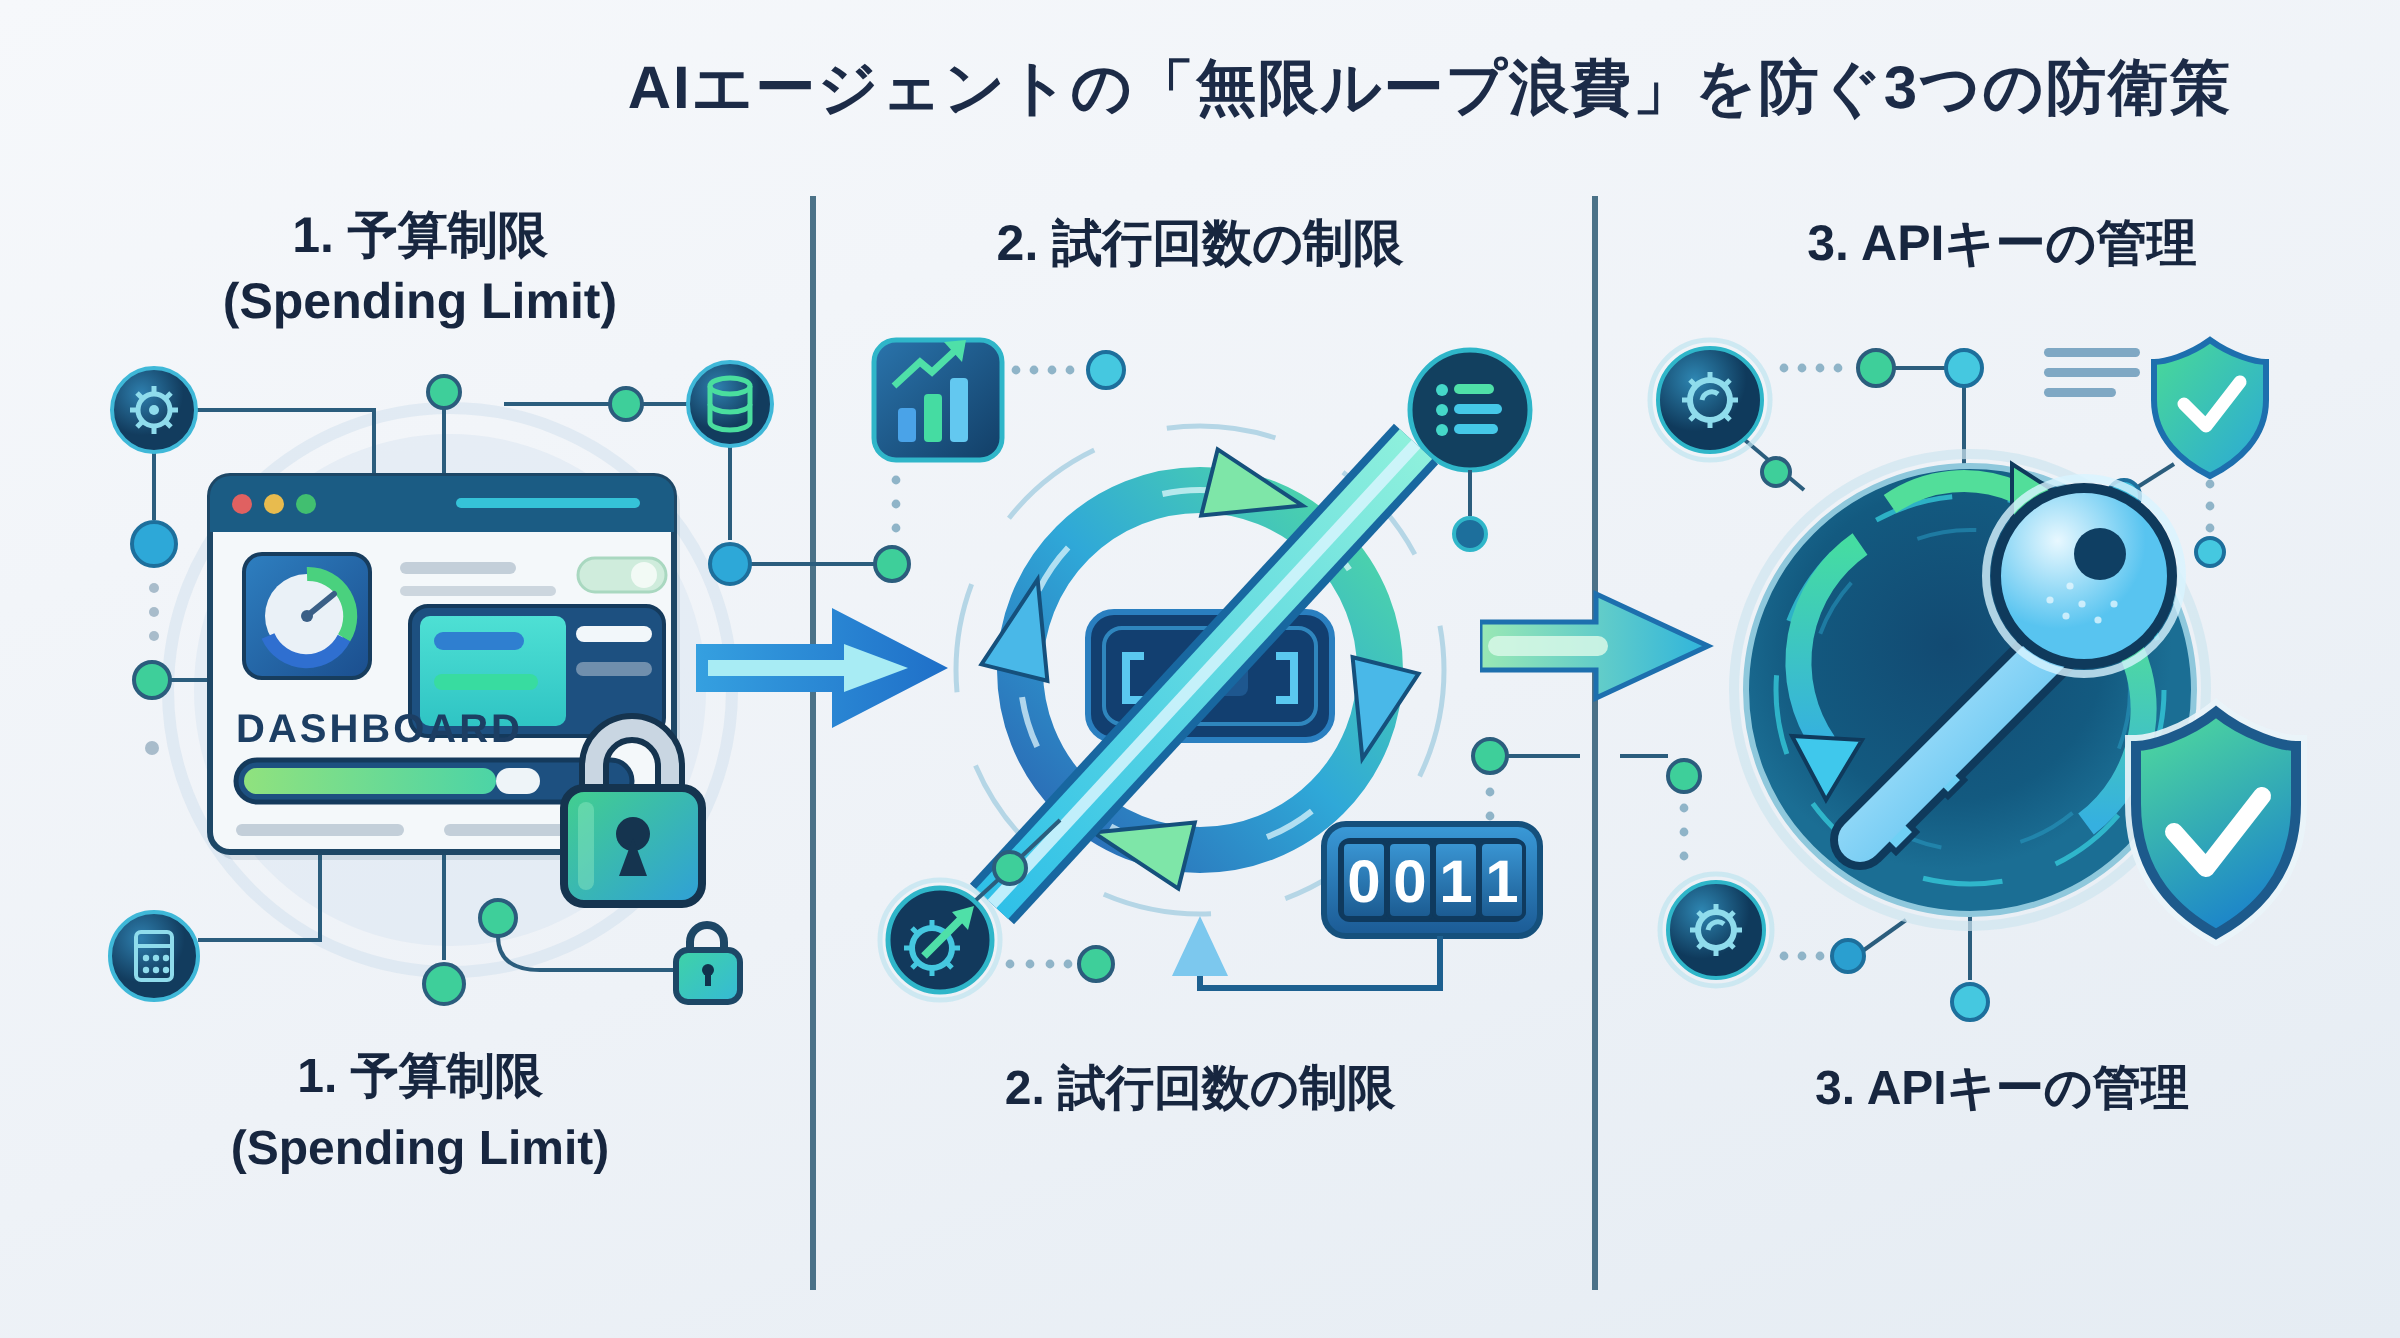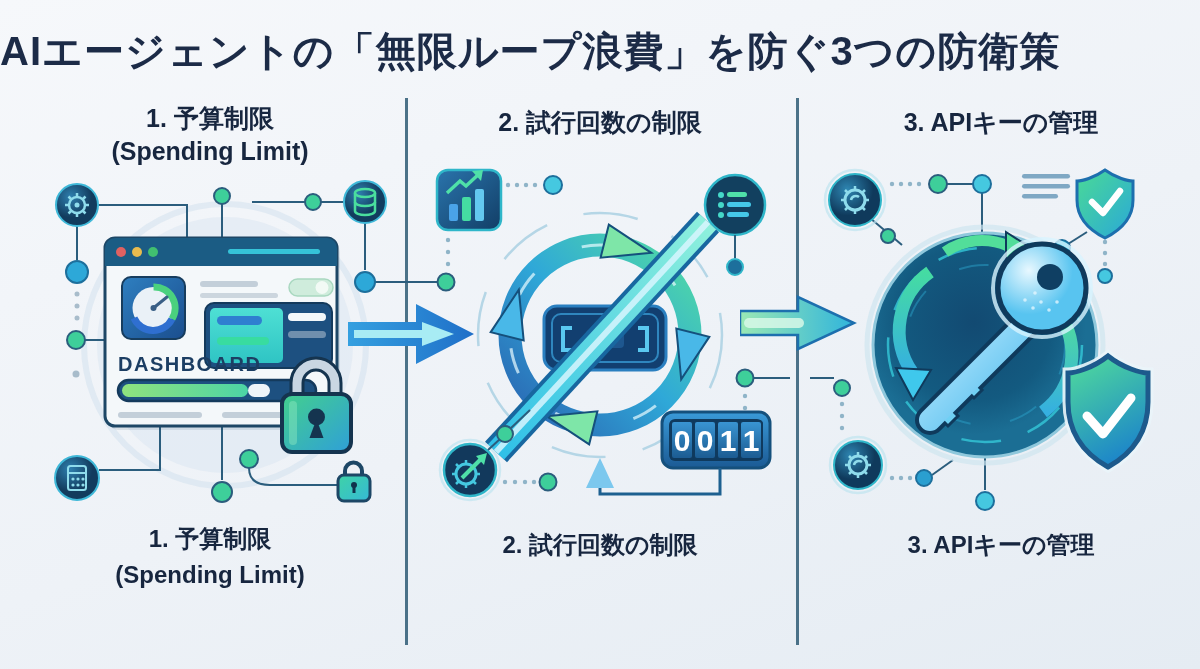--- a/index.html
+++ b/index.html
@@ -1,20 +1,20 @@
 <!DOCTYPE html>
 <html><head>
 <meta charset="utf-8">
 <style>
   html,body{margin:0;padding:0;}
   body{font-family:"Liberation Sans","DejaVu Sans",sans-serif;}
   #canvas{position:relative;width:1200px;height:669px;overflow:hidden;
     background:linear-gradient(160deg,#f6f8fb 0%,#eef2f7 55%,#e5ecf3 100%);}
   .abs{position:absolute;}
-  .title{width:1116px;top:24px;left:0;text-align:left;font-size:40px;font-weight:800;
+  .title{width:1116px;top:24px;left:0;text-align:right;font-size:30px;font-weight:800;
     color:#1c2b47;letter-spacing:1px;}
   .colhead{text-align:center;font-size:25px;font-weight:800;color:#17263f;line-height:33px;}
   .colfoot{text-align:center;font-size:24px;font-weight:800;color:#17263f;line-height:36px;}
   .divider{width:2.5px;background:#2e5a74;opacity:.85;}
   svg text{font-family:"Liberation Sans","DejaVu Sans",sans-serif;}
 </style>
 </head>
 <body>
 
 <div id="canvas">

